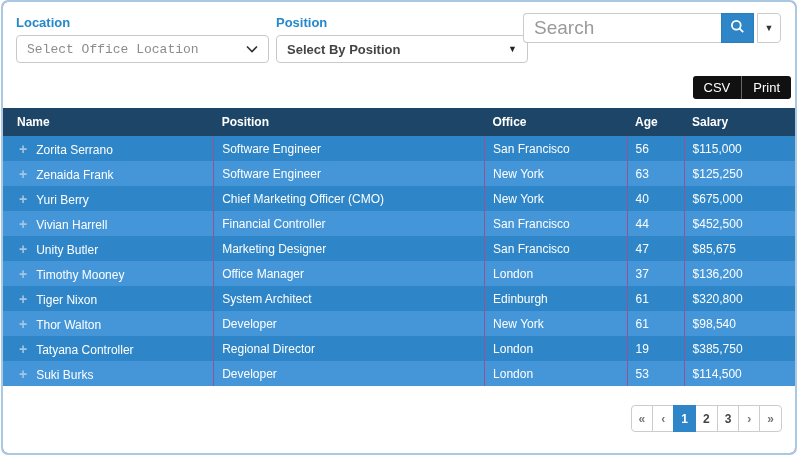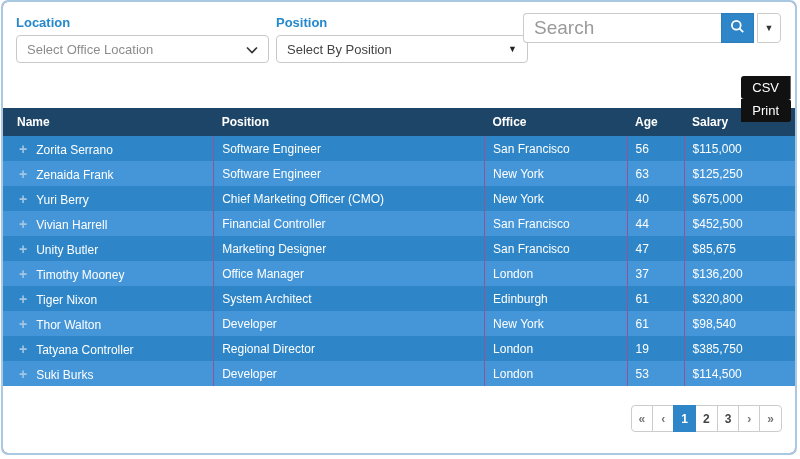--- a/index.html
+++ b/index.html
@@ -10,35 +10,35 @@
            overflow: hidden; display: flex; flex-direction: column; }
 
   
   .filter-area { position: relative; height: 106px; flex: none; background: #fff; }
   .filter-label { position: absolute; top: 13px; font-size: 13px; font-weight: bold; color: #2488cb; }
   .lbl-location { left: 13px; }
   .lbl-position { left: 273px; }
   .select-box { position: absolute; top: 33px; height: 28px; border: 1px solid #c9c9c9;
                 border-radius: 4px; background: #fff; display: flex; align-items: center;
                 justify-content: space-between; padding: 0 10px; font-size: 13px; cursor: pointer; }
-  .select-location { left: 13px; width: 253px; color: #8c8c8c; }
-  .select-position { left: 273px; width: 252px; color: #444; font-weight: normal; }
+  .select-location { left: 13px; width: 253px; color: #8c8c8c; font-family: Liberation Mono, monospace; }
+  .select-position { left: 273px; width: 252px; color: #444; font-weight: bold; }
   .solid-caret { font-size: 9px; color: #222; }
 
   .search-group { position: absolute; top: 11px; right: 14px; height: 30px; display: flex; }
   .search-input { width: 198px; height: 30px; border: 1px solid #ccc; border-right: none;
                   border-radius: 4px 0 0 4px; padding: 0 10px; font-size: 19px; color: #555; outline: none; }
   .search-input::placeholder { color: #9a9a9a; }
   .search-btn { width: 33px; height: 30px; background: #2e86c8; border: 1px solid #2a7cba;
                 border-radius: 0; display: flex; align-items: center; justify-content: center; cursor: pointer; }
   .caret-btn { width: 24px; height: 30px; background: #fff; border: 1px solid #ccc;
                border-radius: 0 4px 4px 0; margin-left: 3px; display: flex; align-items: center;
                justify-content: center; font-size: 9px; color: #333; cursor: pointer; }
 
-  .export-group { position: absolute; top: 74px; right: 4px; display: flex; flex-direction: column; }
+  .export-group { position: absolute; top: 74px; right: 4px; display: flex; }
   .btn-black { background: #111; color: #fff; font-size: 13px; height: 23px; padding: 0 11px;
                display: flex; align-items: center; border: none; cursor: pointer; }
   .btn-csv { border-radius: 3px 0 0 3px; border-right: 1px solid #666; }
   .btn-print { border-radius: 0 3px 3px 0; }
 
   
   table { width: 100%; border-collapse: collapse; table-layout: fixed; flex: none; }
   col.c-name { width: 26.6%; } col.c-position { width: 34.2%; } col.c-office { width: 18%; }
   col.c-age { width: 7.2%; } col.c-salary { width: 14%; }
   thead th { background: #1d4567; color: #fff; font-size: 12px; font-weight: bold;

